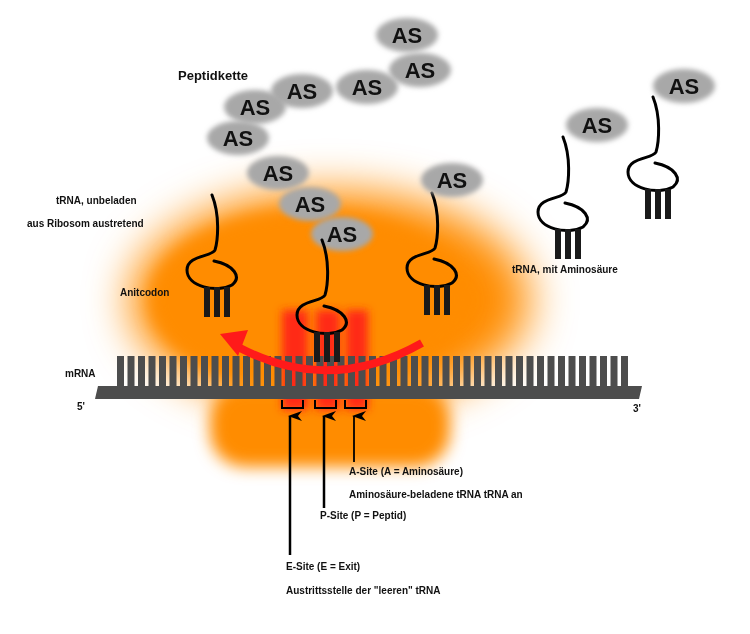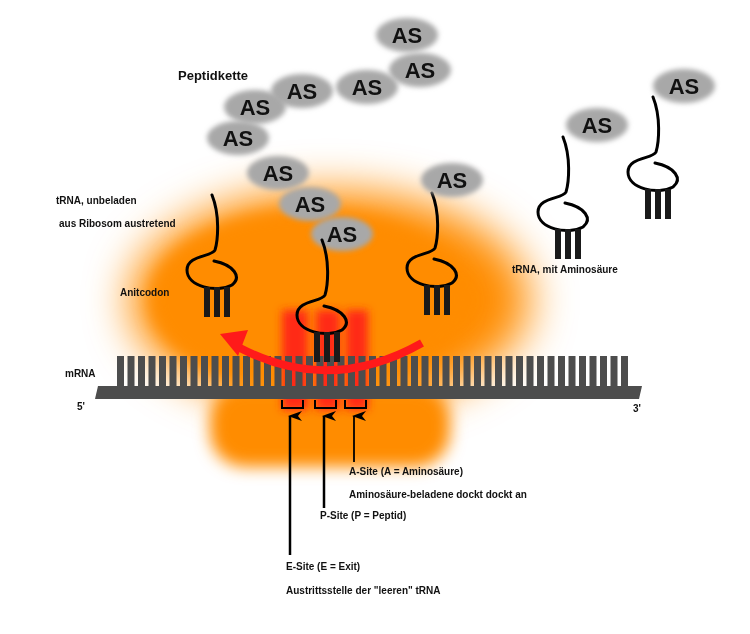--- a/index.html
+++ b/index.html
@@ -194,25 +194,25 @@
         <g>
           <ellipse cx="684" cy="86" rx="31" ry="17" fill="#a8a8a8" filter="url(#blurAS)"></ellipse>
           <text x="684" y="94" text-anchor="middle" class="as">AS</text>
         </g>
       </g>
 </svg>
 
 
 <div class="lbl" style="left:178px;top:69px;font-size:13px;text-align:center;">Peptidkette</div>
 <div class="lbl" style="left:56px;top:196px;">tRNA, unbeladen</div>
-<div class="lbl" style="left:27px;top:219px;margin-left:32px;">aus Ribosom austretend</div>
+<div class="lbl" style="left:27px;top:219px;">aus Ribosom austretend</div>
 <div class="lbl" style="left:120px;top:288px;">Anitcodon</div>
 <div class="lbl" style="left:512px;top:265px;">tRNA, mit Aminosäure</div>
 <div class="lbl" style="left:65px;top:369px;">mRNA</div>
 <div class="lbl" style="left:77px;top:402px;">5'</div>
 <div class="lbl" style="left:633px;top:404px;">3'</div>
 
 <div class="lbl" style="left:349px;top:467px;">A-Site (A = Aminosäure)</div>
-<div class="lbl" style="left:349px;top:490px;">Aminosäure-beladene dockt dockt an</div>
+<div class="lbl" style="left:349px;top:490px;">Aminosäure-beladene tRNA tRNA an</div>
 <div class="lbl" style="left:320px;top:511px;">P-Site (P = Peptid)</div>
 <div class="lbl" style="left:286px;top:562px;">E-Site (E = Exit)</div>
 <div class="lbl" style="left:286px;top:586px;">Austrittsstelle der "leeren" tRNA</div>
 </div>
 
 </body></html>

